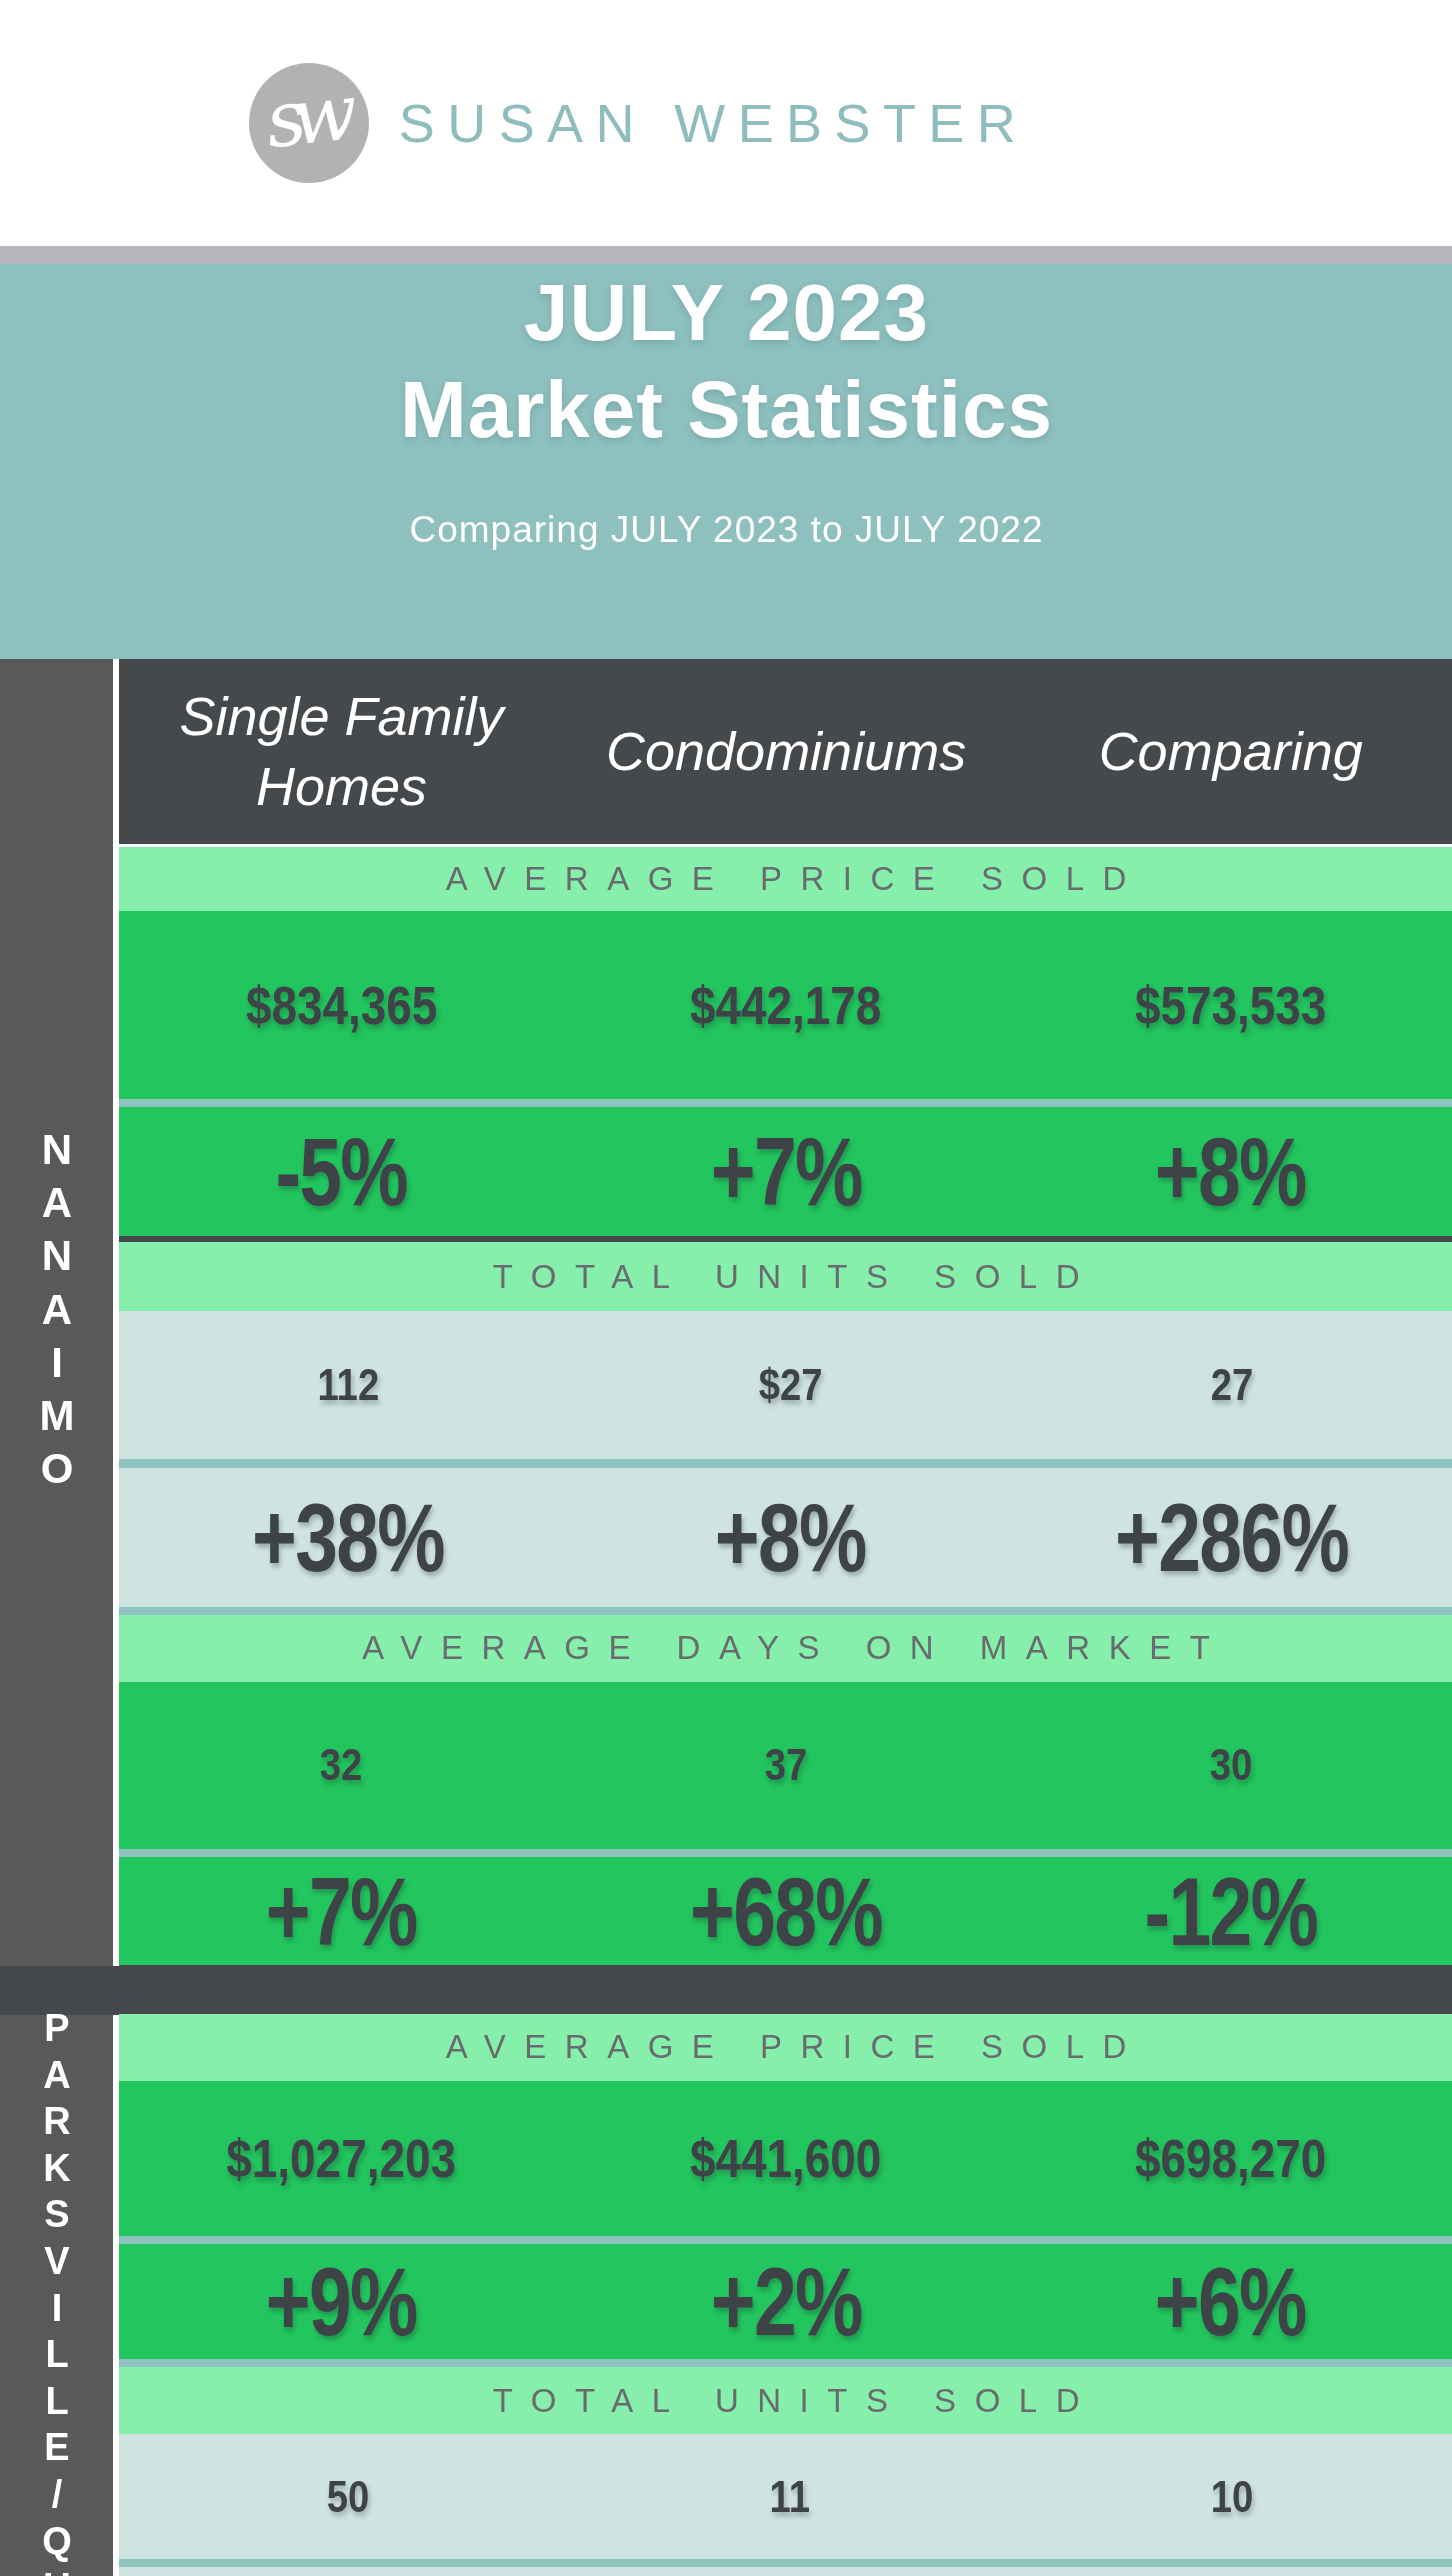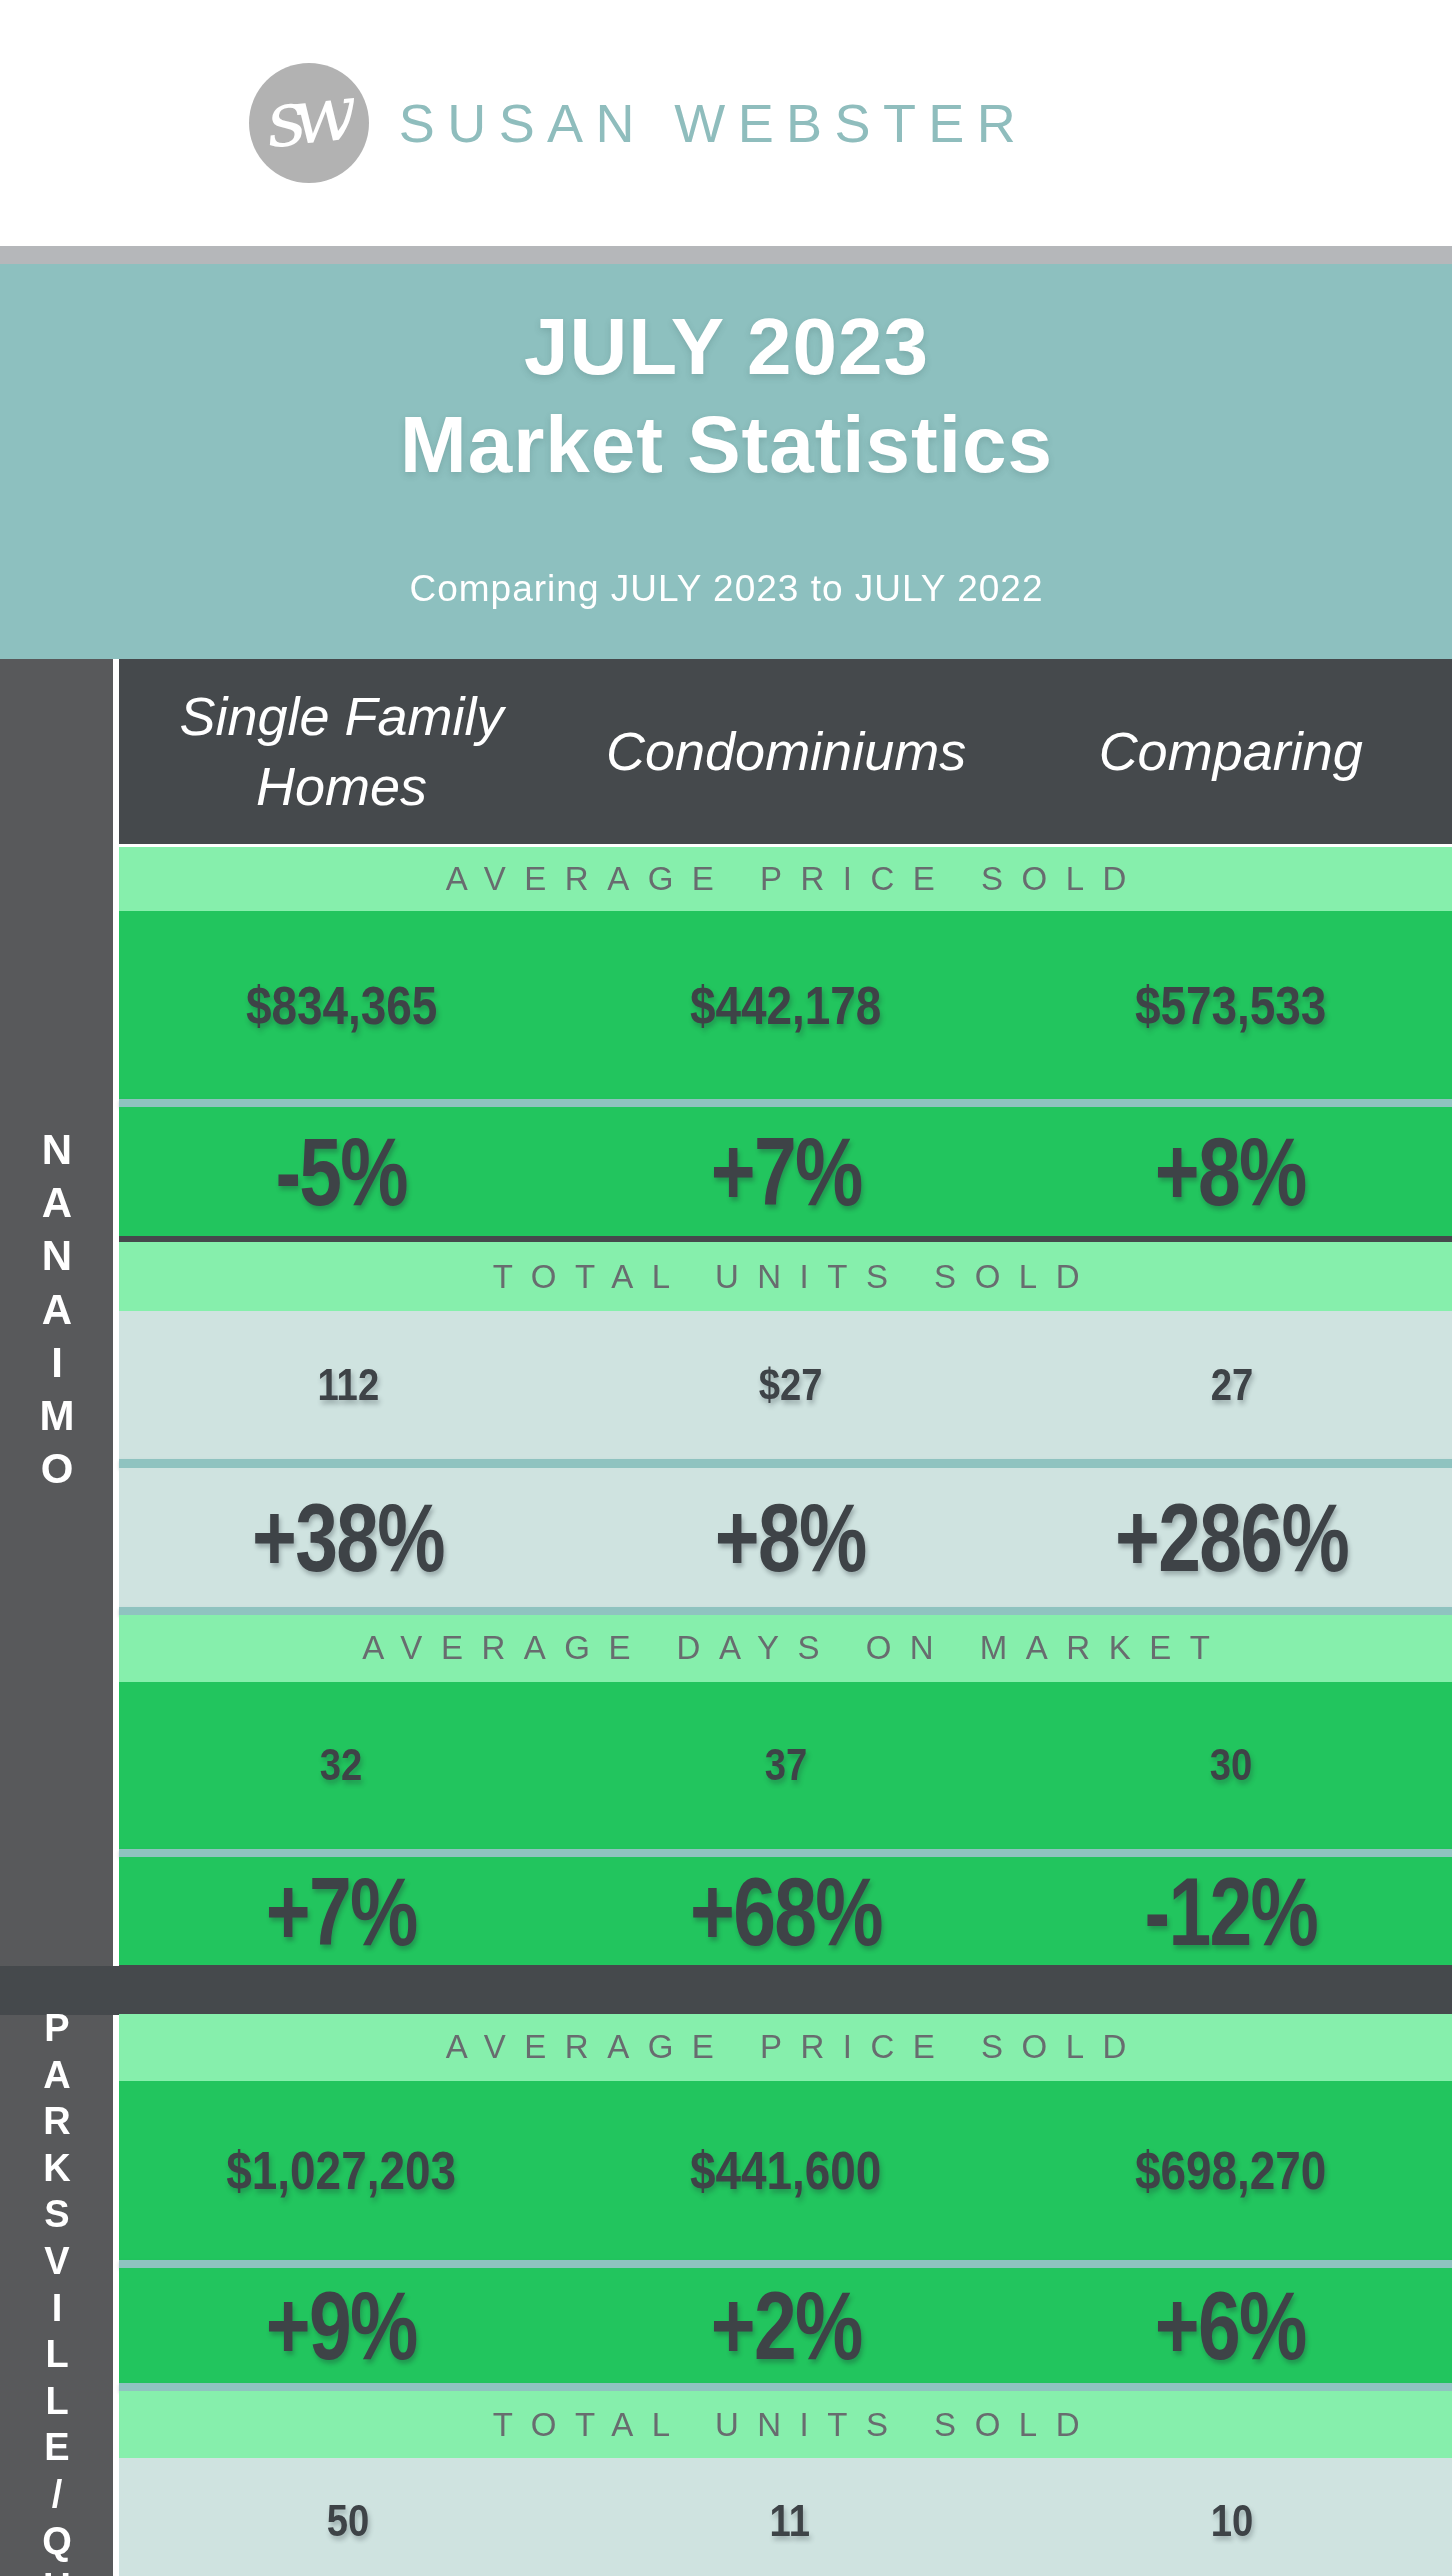--- a/index.html
+++ b/index.html
@@ -22,21 +22,21 @@
     font-size:77px;letter-spacing:-14.4px;transform:rotate(-6deg) translate(-4.1px,-7.2px);
   }
   .brand-name{
     color:#8fbdbd;font-size:54px;font-weight:300;
     letter-spacing:12.4px;white-space:nowrap;
   }
   
   .gray-strip{height:17.5px;background:#b5b7ba;}
   .hero{
     height:395px;background:#8dc0bf;color:#ffffff;
-    display:flex;flex-direction:column;align-items:center;justify-content:center;text-align:center;gap:24px;
+    display:flex;flex-direction:column;align-items:center;text-align:center;
   }
   .hero-title{
     font-size:80px;font-weight:bold;line-height:1.22;margin:0 0 36px 0;letter-spacing:1px;
     text-shadow:0 3.1px 7.2px rgba(40,70,70,.18);
   }
   .hero-subtitle{font-size:37px;font-weight:400;margin:14px;letter-spacing:1px;}
   
   .main{display:flex;height:2460px;}
   .rail{width:113px;display:flex;flex-direction:column;}
   .rail-seg{background:#58595b;display:flex;align-items:center;justify-content:center;}
@@ -183,21 +183,21 @@
         <span class="num pct">+7%</span>
         <span class="num pct">+68%</span>
         <span class="num pct">-12%</span>
       </div>
 
       <div class="big-divider"></div>
 
       <div class="band" style="height:67px">
         <span class="band-label">AVERAGE PRICE SOLD</span>
       </div>
-      <div class="row bg-white" style="height:179px">
+      <div class="row bg-white" style="height:155px">
         <span class="num money">$1,027,203</span>
         <span class="num money">$441,600</span>
         <span class="num money">$698,270</span>
       </div>
       <div class="teal-bar" style="height:8.8px"></div>
       <div class="row bg-white" style="height:115px">
         <span class="num pct">+9%</span>
         <span class="num pct">+2%</span>
         <span class="num pct">+6%</span>
       </div>

